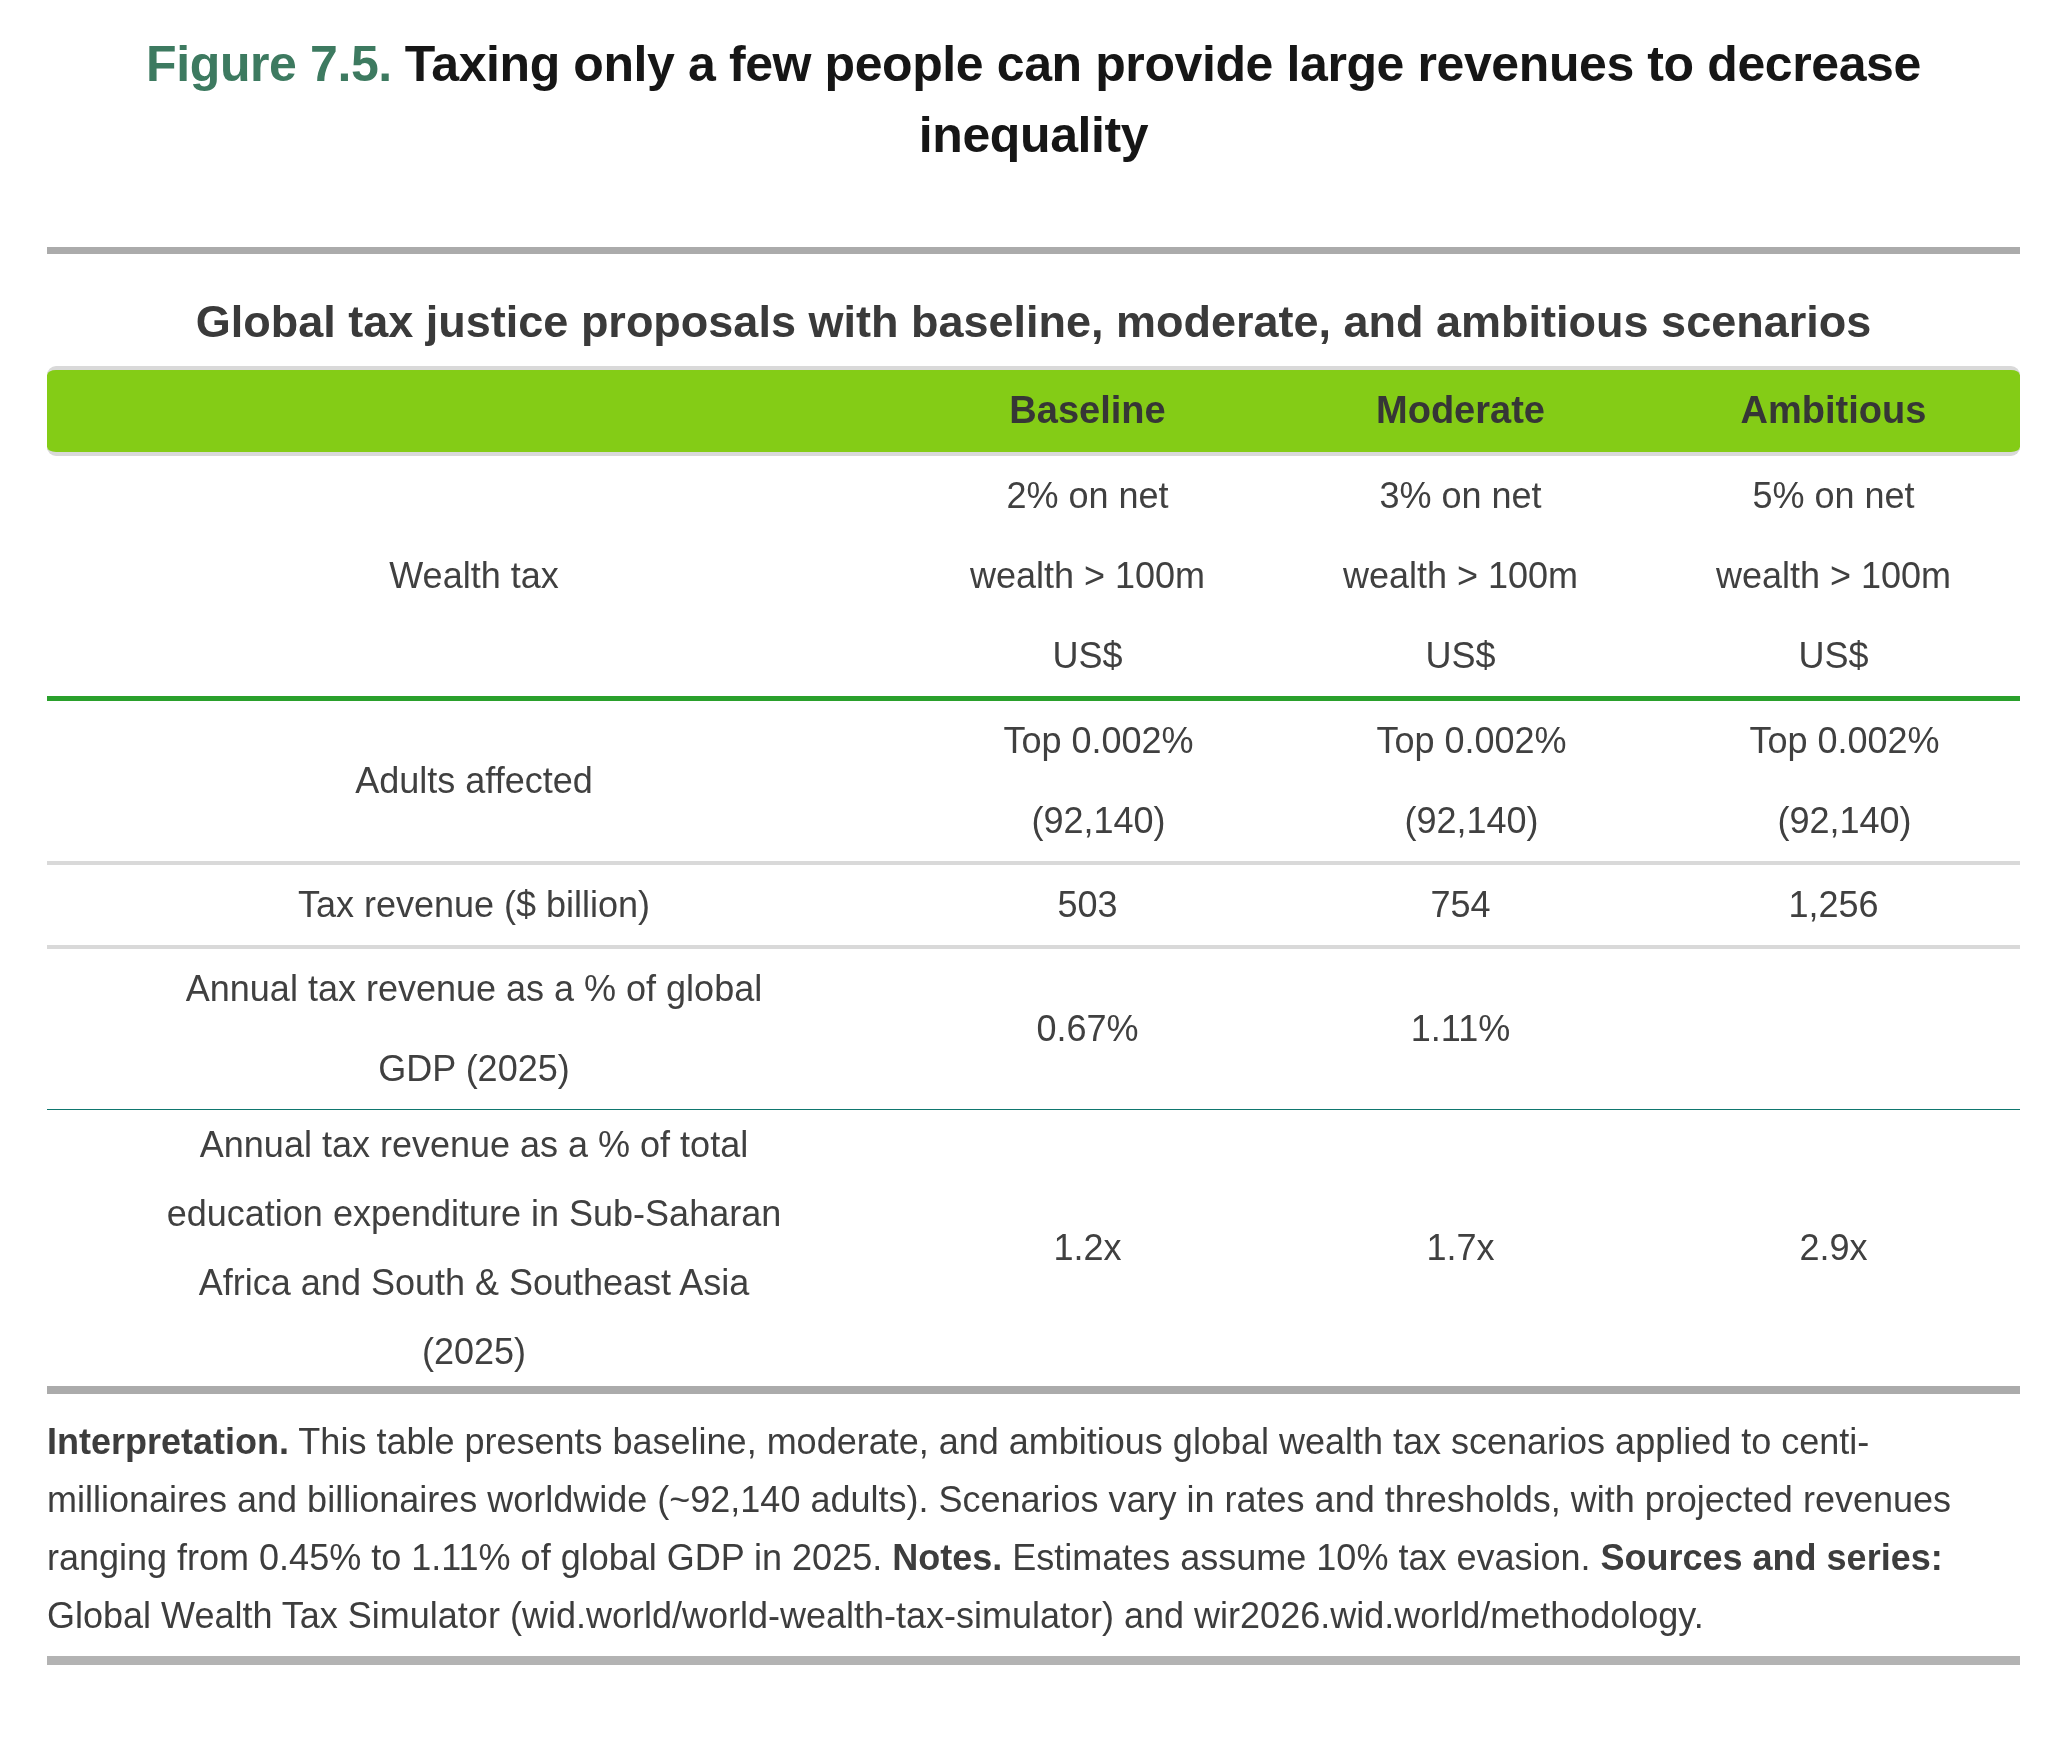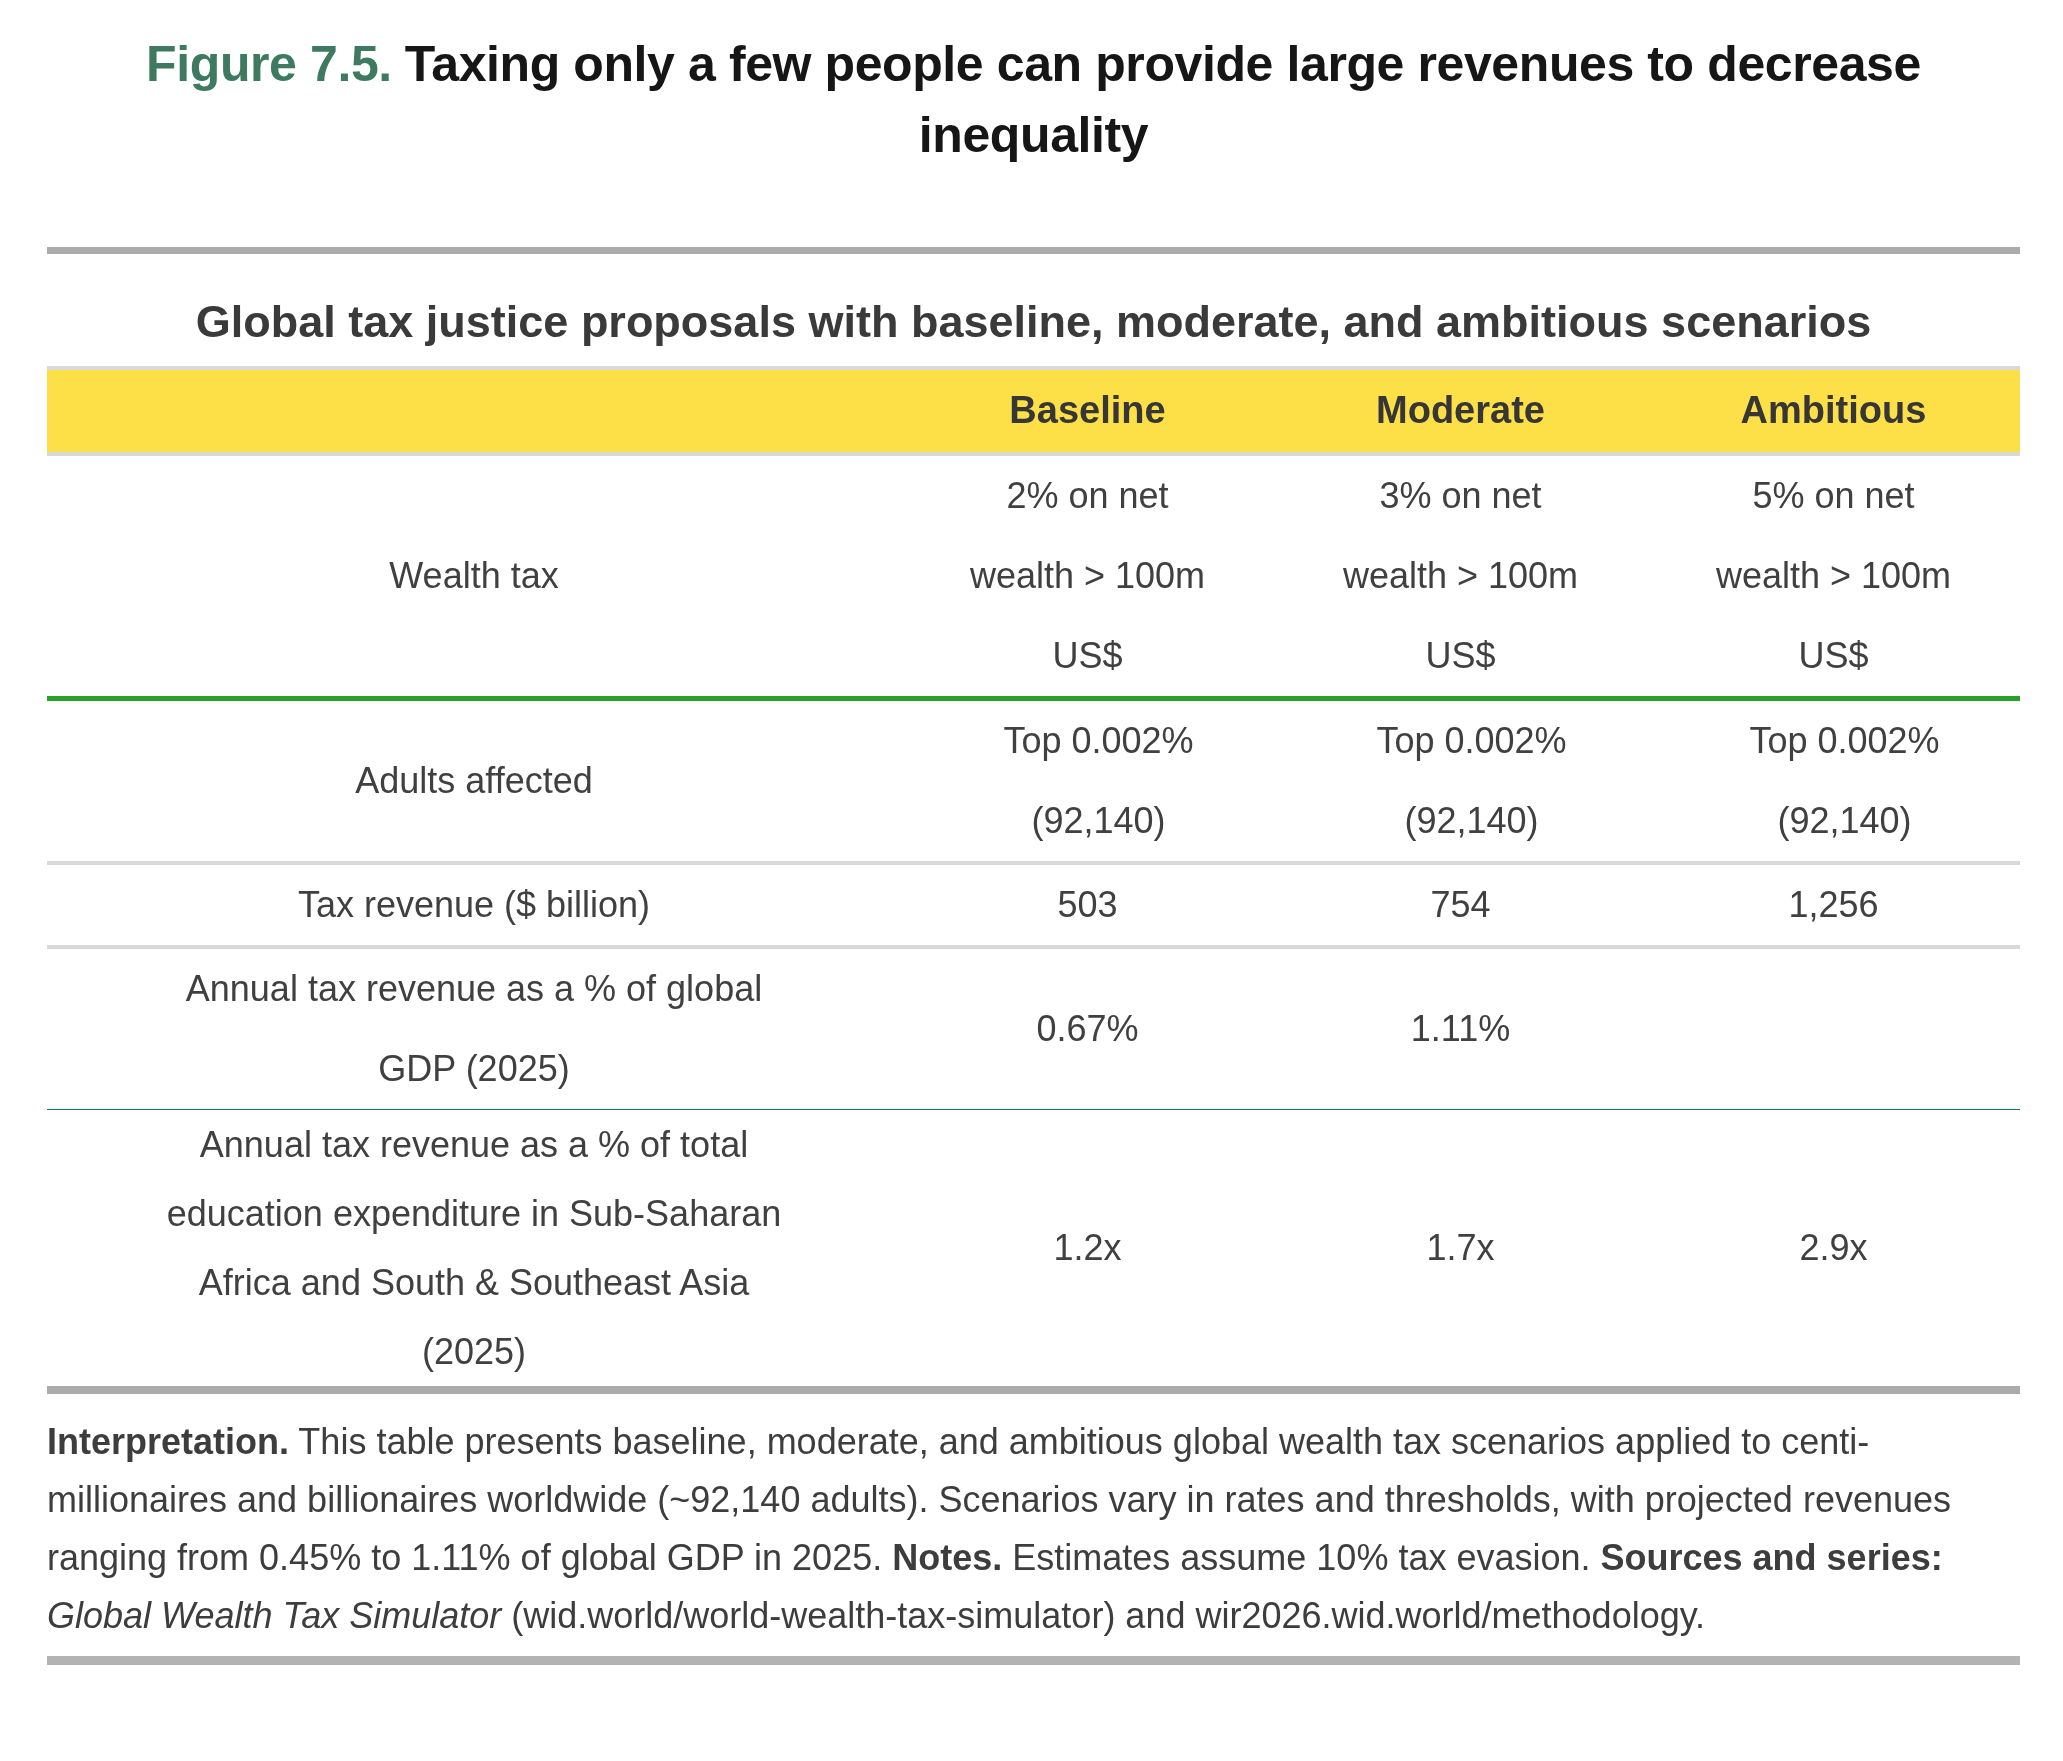--- a/index.html
+++ b/index.html
@@ -91,35 +91,35 @@
   
   .notes {
     margin-top: 19.3px;
     width: 1943px;
     font-size: 36px;
     line-height: 58px;
     color: #3d3d3d;
     text-align: left;
   }
   .b { font-weight: bold; }
-  .i { font-style: italic; }
+  .i { }
 </style>
 </head>
 <body>
 
 <div class="page">
 
   <div class="fig-title"><span class="fig-label" style="color: rgb(61, 122, 96);">Figure 7.5.</span><span>Taxing only a few people can provide large revenues to decrease inequality</span></div>
 
   <div class="rule-heavy rule-top"></div>
 
   <div class="table-title">Global tax justice proposals with baseline, moderate, and ambitious scenarios</div>
 
   <div class="tbl">
-    <div class="thead" id="thead" style="background: #fde047;">
+    <div class="thead" id="thead" style="background: #84cc16; border-radius: 9px;">
       <div class="th"></div>
     <div class="th">Baseline</div>
         <div class="th">Moderate</div>
         <div class="th">Ambitious</div>
       </div>
     <div id="tbody">
         <div class="tr tr0" style="border-bottom-color: rgb(42, 160, 44);">
           <div class="td label">Wealth tax</div>
           <div class="td val">2% on net
 wealth &gt; 100m

